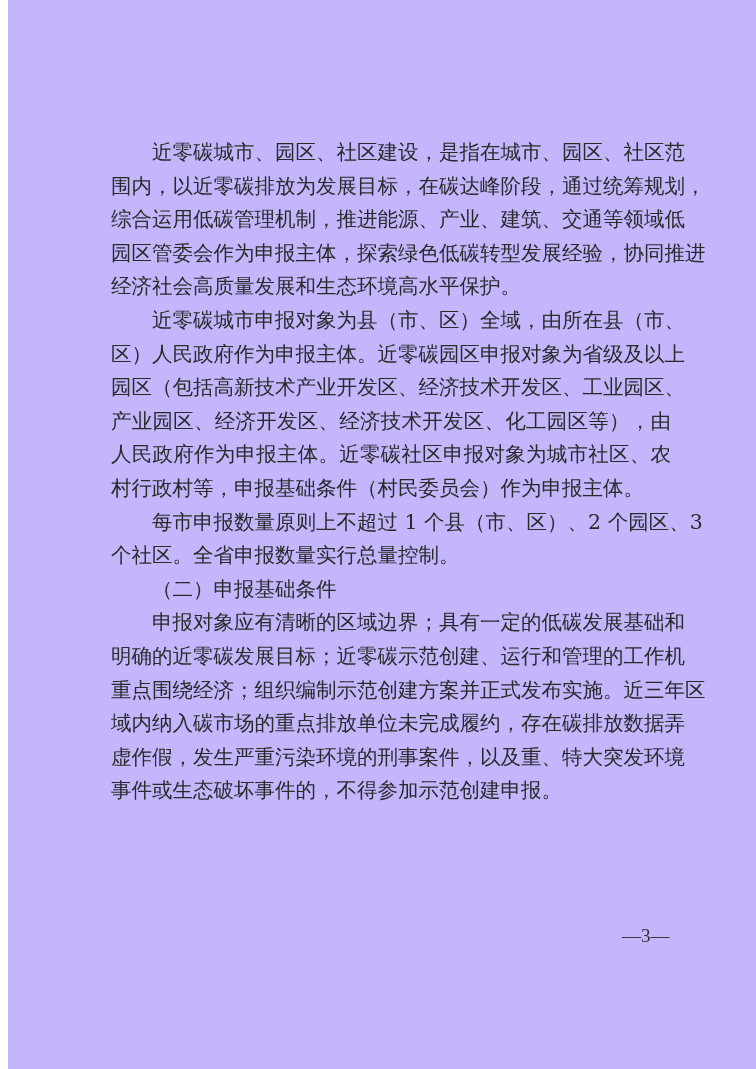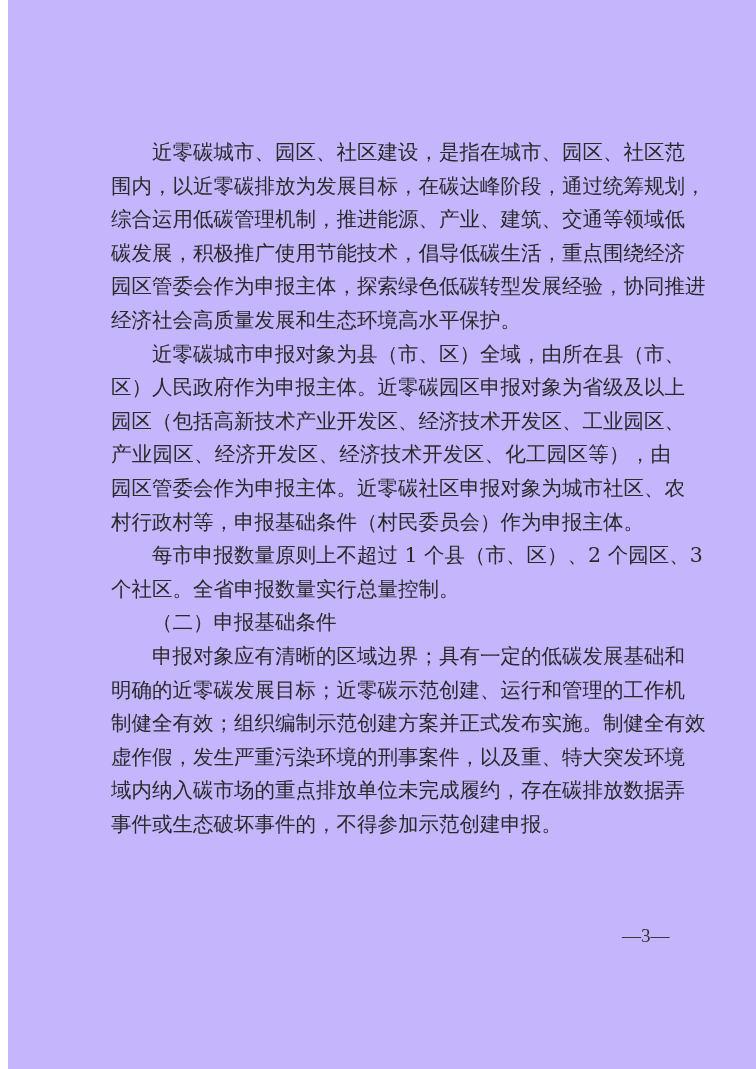--- a/index.html
+++ b/index.html
@@ -37,48 +37,47 @@
 </head>
 <body>
 
 <div class="page">
   <div class="body-text">
 
     <div>
       <span class="line indent">近零碳城市、园区、社区建设，是指在城市、园区、社区范</span>
       <span class="line">围内，以近零碳排放为发展目标，在碳达峰阶段，通过统筹规划，</span>
       <span class="line">综合运用低碳管理机制，推进能源、产业、建筑、交通等领域低</span>
-      <span class="line">碳发展，积极推广使用节能技术，倡导低碳生活，重点围绕经济</span>
       <span class="line">园区管委会作为申报主体，探索绿色低碳转型发展经验，协同推进</span>
       <span class="line last">经济社会高质量发展和生态环境高水平保护。</span>
     </div>
 
     <div>
       <span class="line indent">近零碳城市申报对象为县（市、区）全域，由所在县（市、</span>
       <span class="line">区）人民政府作为申报主体。近零碳园区申报对象为省级及以上</span>
       <span class="line">园区（包括高新技术产业开发区、经济技术开发区、工业园区、</span>
       <span class="line">产业园区、经济开发区、经济技术开发区、化工园区等），由</span>
-      <span class="line">园区管委会作为申报主体。近零碳社区申报对象为城市社区、农</span>
+      <span class="line">人民政府作为申报主体。近零碳社区申报对象为城市社区、农</span>
       <span class="line last">村行政村等，申报基础条件（村民委员会）作为申报主体。</span>
     </div>
 
     <div>
       <span class="line indent">每市申报数量原则上不超过 1 个县（市、区）、2 个园区、3</span>
       <span class="line last">个社区。全省申报数量实行总量控制。</span>
     </div>
 
     <div>
       <span class="line indent last heading">（二）申报基础条件</span>
     </div>
 
     <div>
       <span class="line indent">申报对象应有清晰的区域边界；具有一定的低碳发展基础和</span>
       <span class="line">明确的近零碳发展目标；近零碳示范创建、运行和管理的工作机</span>
-      <span class="line">制健全有效；组织编制示范创建方案并正式发布实施。制健全有效</span>
+      <span class="line">重点围绕经济；组织编制示范创建方案并正式发布实施。近三年区</span>
+      <span class="line">域内纳入碳市场的重点排放单位未完成履约，存在碳排放数据弄</span>
       <span class="line">虚作假，发生严重污染环境的刑事案件，以及重、特大突发环境</span>
-      <span class="line">域内纳入碳市场的重点排放单位未完成履约，存在碳排放数据弄</span>
       <span class="line last">事件或生态破坏事件的，不得参加示范创建申报。</span>
     </div>
 
   </div>
 
   <div class="page-number">—3—</div>
 </div>
 
 </body></html>

